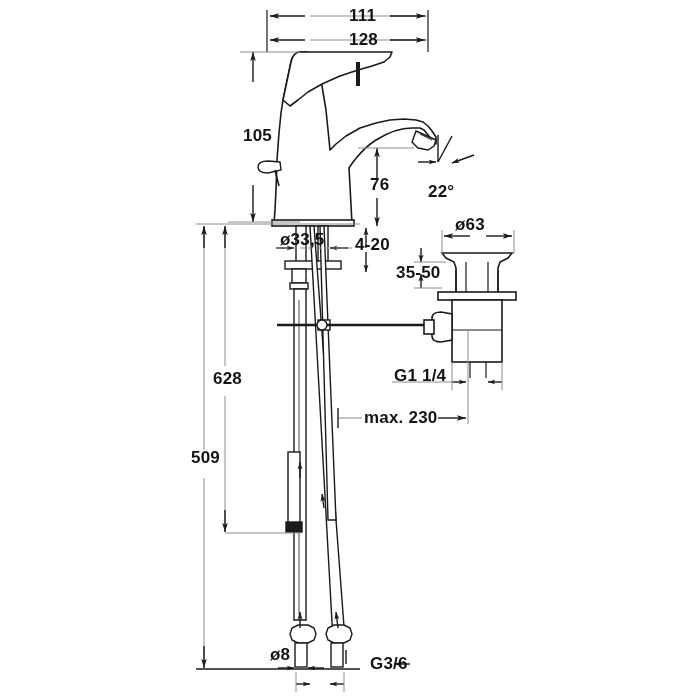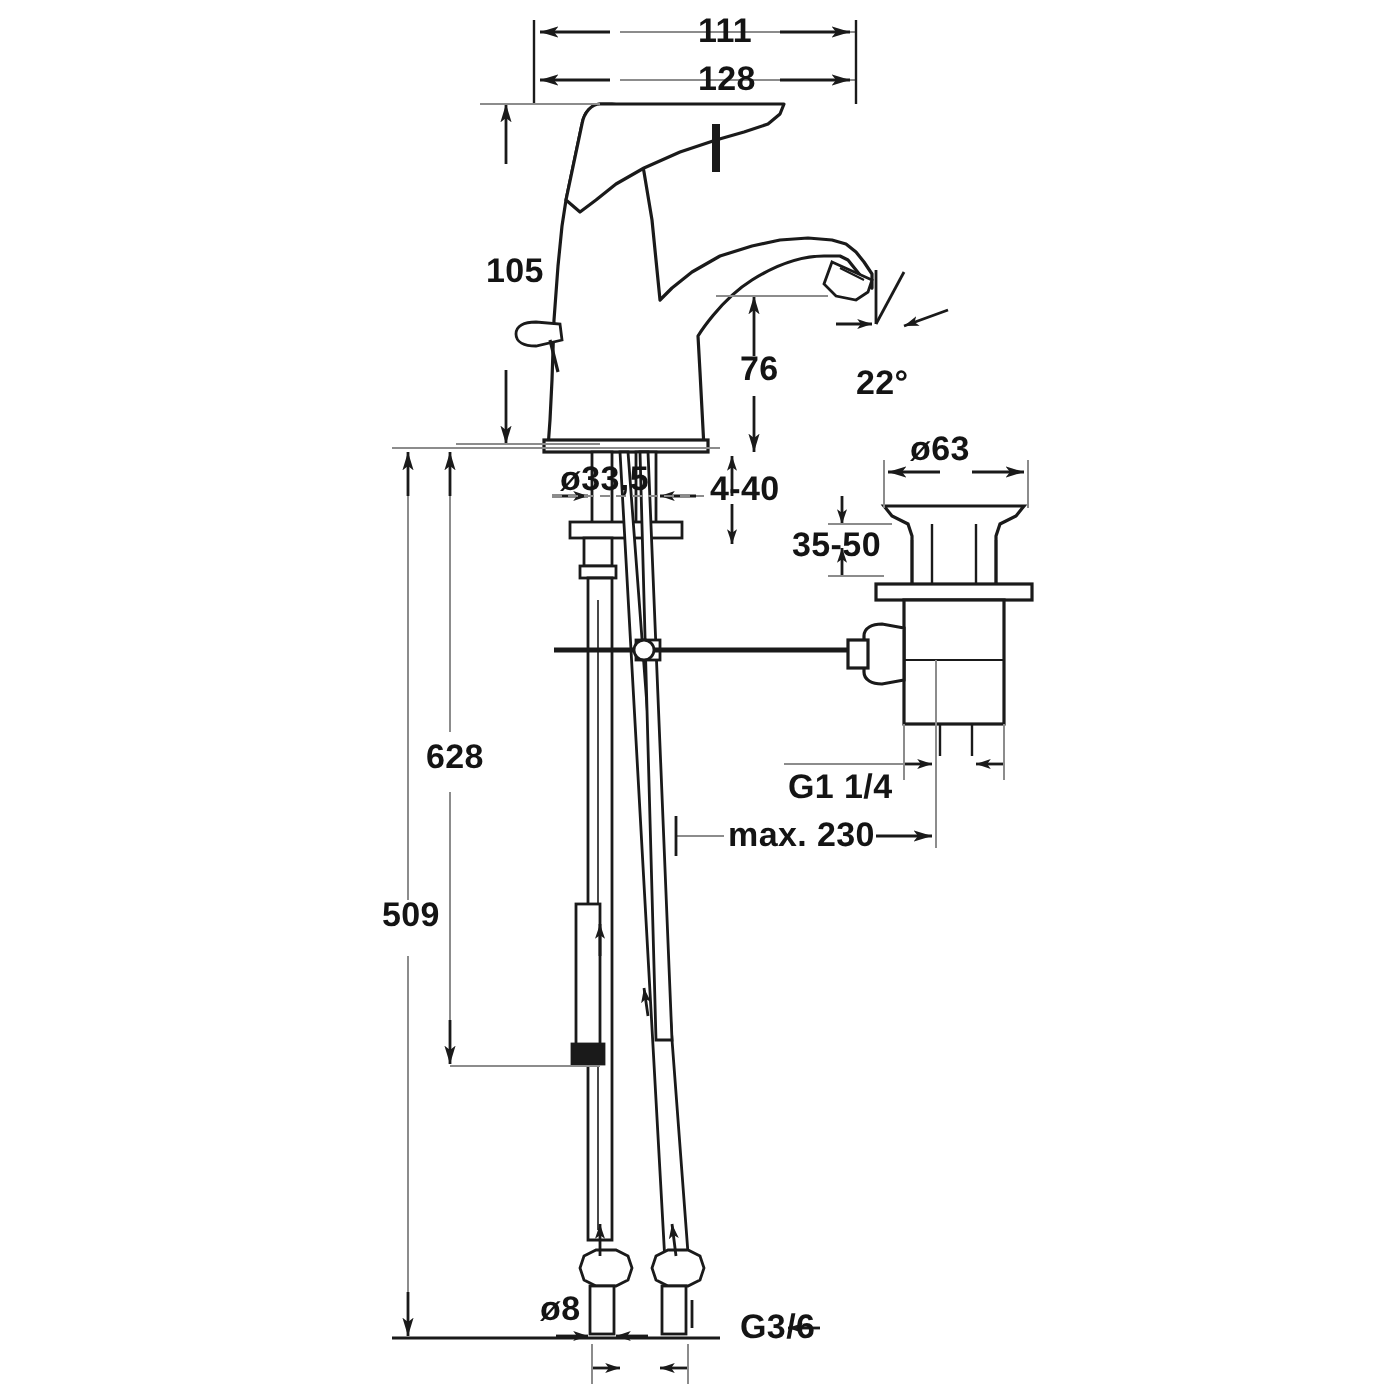--- a/index.html
+++ b/index.html
@@ -255,23 +255,23 @@
       <line x1="324" y1="508" x2="322" y2="494" marker-end="url(#arS)"></line>
     </g>
   </svg>
 
   <div class="dimtext" style="left:349px;top:7px;">111</div>
   <div class="dimtext" style="left:349px;top:31px;">128</div>
   <div class="dimtext" style="left:243px;top:127px;">105</div>
   <div class="dimtext" style="left:370px;top:176px;">76</div>
   <div class="dimtext" style="left:428px;top:183px;">22°</div>
   <div class="dimtext" style="left:232px;top:231px;margin-left:48px;">ø33,5</div>
-  <div class="dimtext" style="left:355px;top:236px;">4-40</div>
+  <div class="dimtext" style="left:355px;top:236px;">4-20</div>
   <div class="dimtext" style="left:455px;top:216px;">ø63</div>
   <div class="dimtext" style="left:396px;top:264px;">35-50</div>
-  <div class="dimtext" style="left:394px;top:367px;margin-top:18px;">G1 1/4</div>
+  <div class="dimtext" style="left:394px;top:367px;">G1 1/4</div>
   <div class="dimtext" style="left:364px;top:409px;">max. 230</div>
   <div class="dimtext" style="left:213px;top:370px;">628</div>
   <div class="dimtext" style="left:191px;top:449px;">509</div>
   <div class="dimtext" style="left:270px;top:646px;">ø8</div>
   <div class="dimtext" style="left:370px;top:655px;">G3/6</div>
 
 </div>
 
 </body></html>

